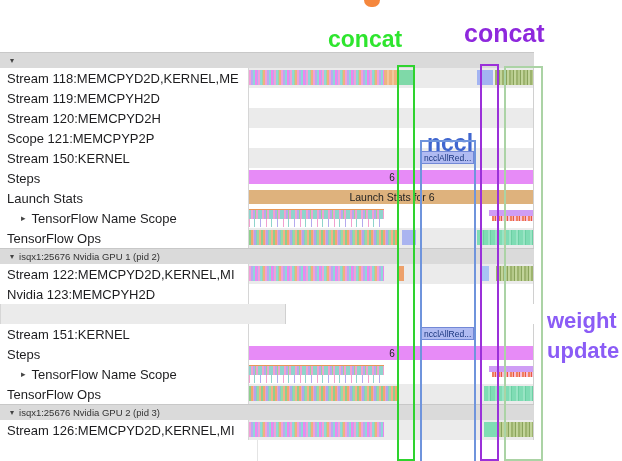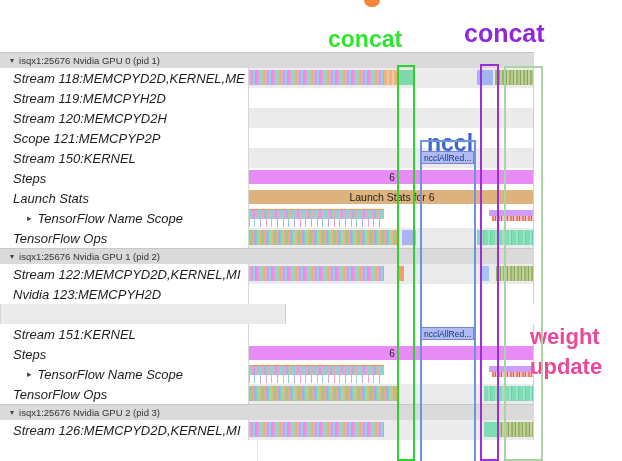--- a/index.html
+++ b/index.html
@@ -12,23 +12,22 @@
   .row{position:relative;display:flex;height:20px;}
   .row.hdr{height:16px;}
   .hdr-band{
     width:534px;background:#dadada;border-top:1px solid #c8c8c8;
     display:flex;align-items:center;box-sizing:border-box;
     font-size:9.5px;color:#333;padding-left:10px;gap:5px;
   }
   .tri{font-size:8px;color:#444;line-height:1;}
   .label{
     width:248px;min-width:248px;box-sizing:border-box;overflow:hidden;white-space:nowrap;
-    font-size:13px;color:#1d1d1f;padding-left:13px;display:flex;align-items:center;
+    font-size:13px;color:#1d1d1f;padding-left:7px;display:flex;align-items:center;
     background:#fff;
-    font-style:italic;
   }
   .label .exp{font-size:9px;color:#444;margin:0 6px 0 14px;}
   .canvas{
     position:relative;width:286px;min-width:286px;box-sizing:border-box;
     border-left:1px solid #d6d6d6;border-right:1px solid #d0d0d0;background:#fff;overflow:hidden;
   }
   .canvas.gray{background:#ebebeb;}
   .bar{position:absolute;top:2px;height:15px;}
   
   .mc-stripes{background:repeating-linear-gradient(90deg,#f2a0d8 0 2px,#b9aaf0 2px 4px,#8fd8d8 4px 6px,#ee86ee 6px 8px,#b9aaf0 8px 9px,#f2a0d8 9px 11px,#8fd8d8 11px 13px,#9fd89f 13px 14px,#f0b080 14px 16px);}
@@ -62,21 +61,20 @@
 
 <div class="screen">
 
   <div class="gridline"></div>
 
   <div class="rows">
 
     <div class="row hdr">
       <div class="hdr-band">
         <span class="tri">▾</span>
-        <span>isqx1:25676 Nvidia GPU 0 (pid 1)</span>
       </div>
     </div>
 
     <div class="row">
       <div class="label">Stream 118:MEMCPYD2D,KERNEL,ME</div>
       <div class="canvas gray">
         <div class="bar mc-stripes" style="left:0;width:135px;"></div>
         <div class="bar" style="left:135px;width:14px;background:repeating-linear-gradient(90deg,#edb380 0 3px,#f3c89c 3px 5px);"></div>
         <div class="bar" style="left:148px;width:18px;background:#7fd9a8;"></div>
         <div class="bar" style="left:228px;width:16px;background:#a3b4f2;"></div>
@@ -225,20 +223,20 @@
   </div>
 
   <div class="rect green" style="left:397px;top:65px;width:18px;height:396px;"></div>
   <div class="rect purple" style="left:480px;top:64px;width:19px;height:397px;"></div>
   <div class="rect lgreen" style="left:504px;top:66px;width:39px;height:395px;"></div>
   <div class="rect blue" style="left:420px;top:140px;width:56px;height:330px;"></div>
 
   <div class="ann" style="left:328px;top:26px;font-size:23px;color:#2ee52e;">concat</div>
   <div class="ann" style="left:464px;top:19px;font-size:25px;color:#8e28dd;">concat</div>
   <div class="ann" style="left:427px;top:106px;font-size:23px;color:#3f66cf;margin-top:24px;">nccl</div>
-  <div class="ann" style="left:530px;top:306px;font-size:22px;color:#ec4899;line-height:30px;margin-top:16px;">
+  <div class="ann" style="left:547px;top:306px;font-size:22px;color:#8b5cf6;line-height:30px;">
     <div>weight</div>
     <div>update</div>
   </div>
 
   <div class="orange-frag"></div>
 
 </div>
 
 </body></html>

